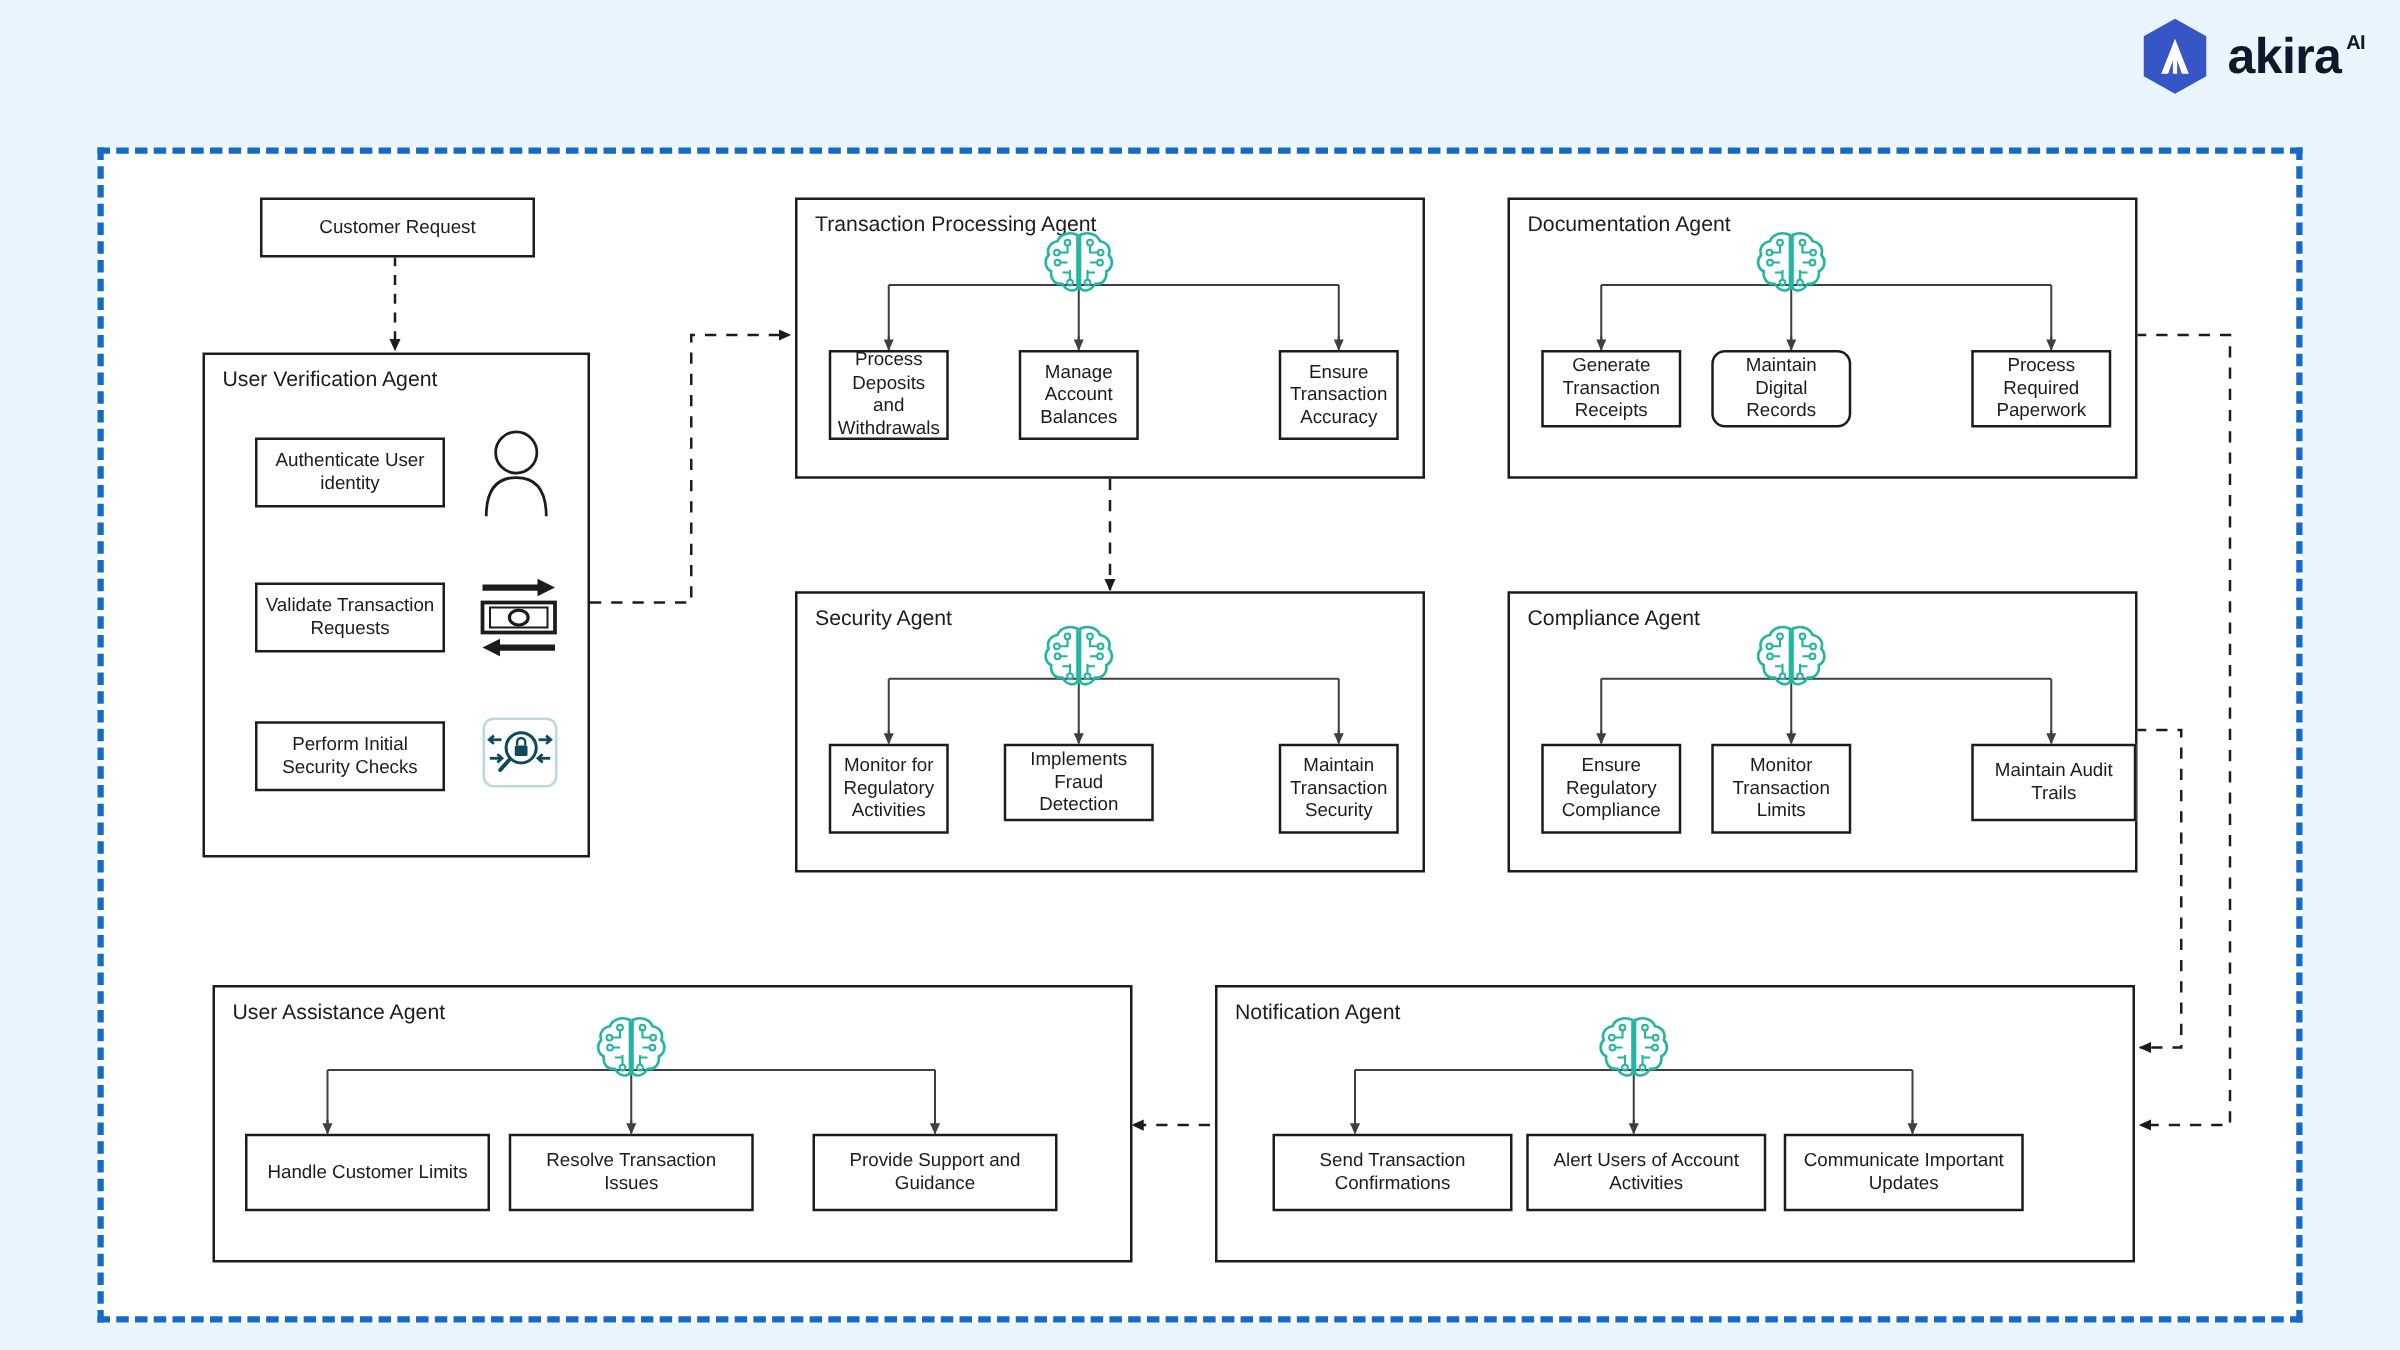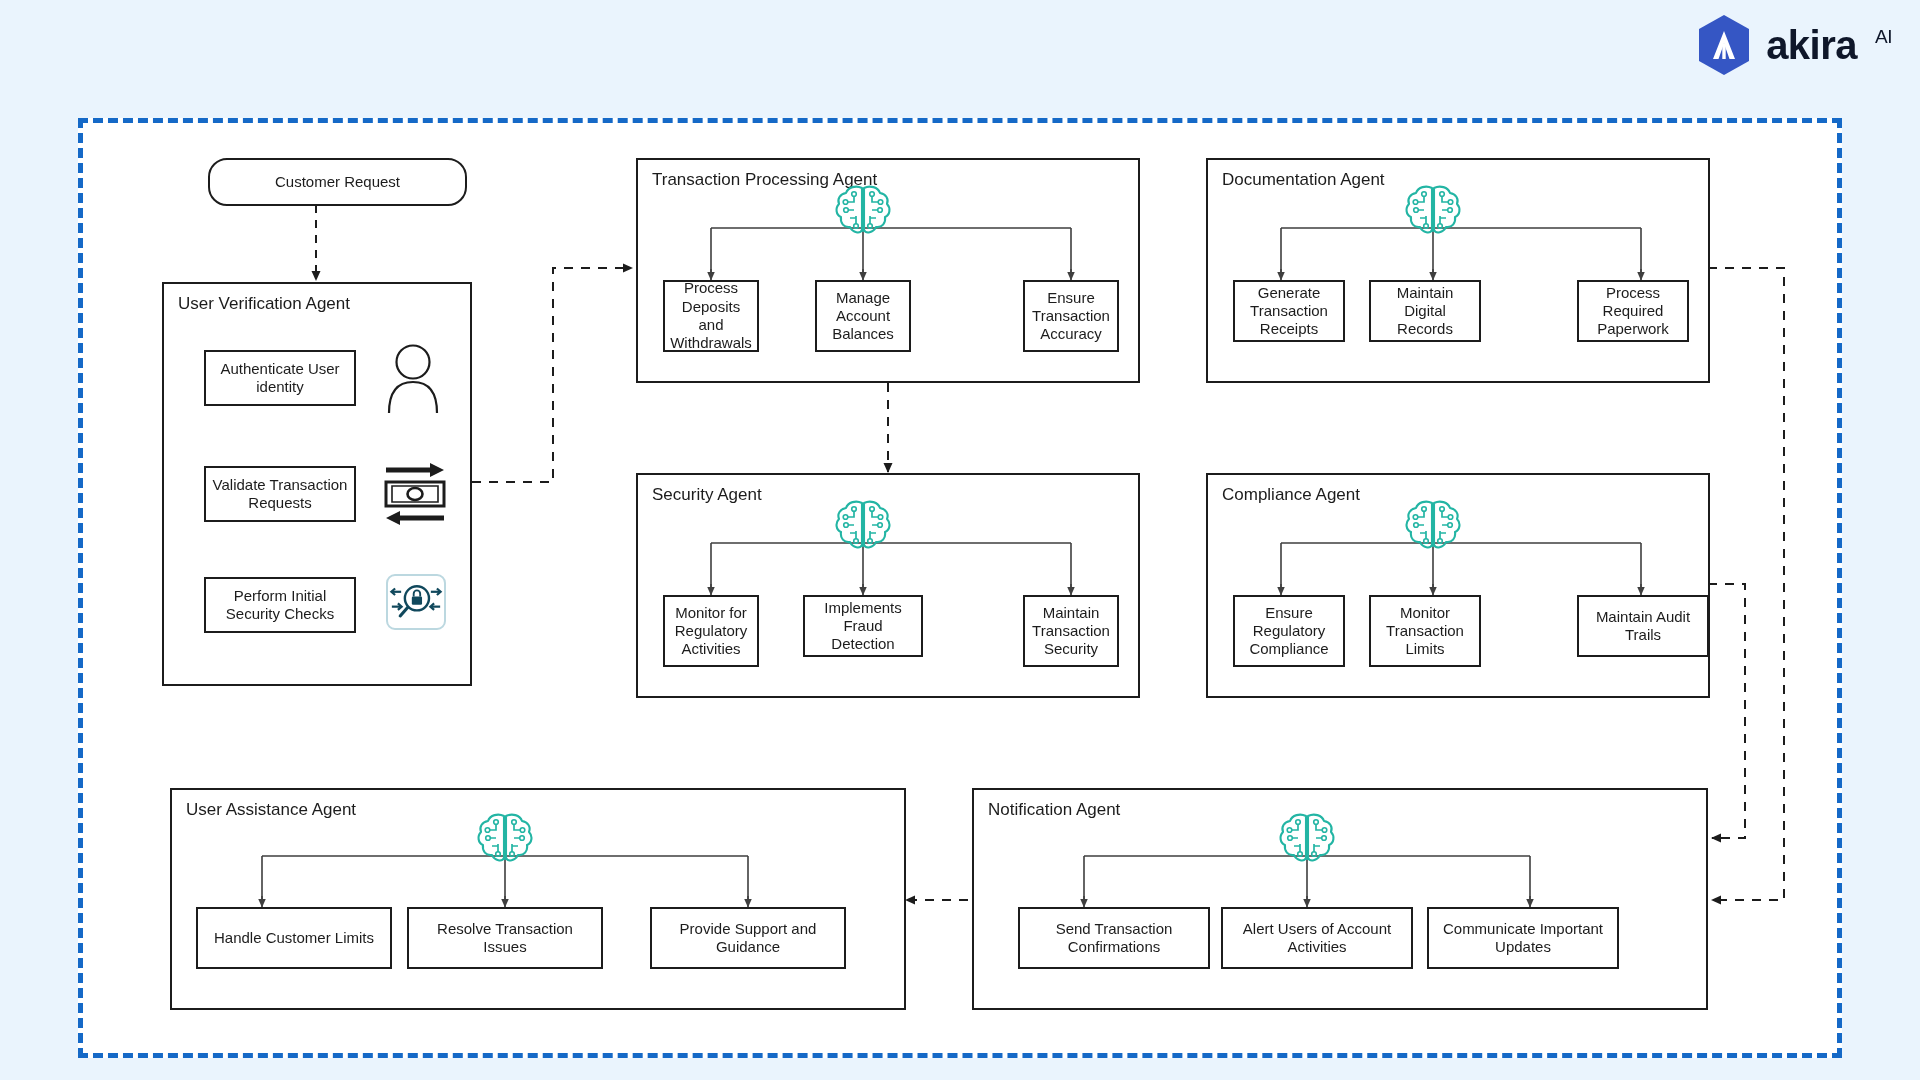--- a/index.html
+++ b/index.html
@@ -15,21 +15,21 @@
   .logo-wrap {
     position: absolute; right: 28px; top: 14px;
     display: flex; align-items: center; gap: 14px;
   }
   .logo-hex { width: 56px; height: 62px; display:block; }
   .logo-text {
     font-size: 40px; font-weight: bold; color: #0f172a;
     letter-spacing: -0.5px; line-height: 1;
     display: flex; align-items: flex-start;
   }
-  .logo-sup { font-size: 19px; font-weight: normal; margin-top: 2px; margin-left: 18px; }
+  .logo-sup { font-size: 16px; font-weight: bold; margin-top: 2px; margin-left: 4px; }
 
   
   .canvas {
     position: absolute;
     left: 78px; top: 118px; width: 1764px; height: 940px;
     background: #ffffff;
     border: 5px dashed #1569c7;
   }
 
   
@@ -104,21 +104,21 @@
 
     <path d="M888 383 L888 472" stroke="#1c1c1c" stroke-width="2" stroke-dasharray="9,8" fill="none" marker-end="url(#ah)"></path>
 
     <path d="M1708 268 L1784 268 L1784 900 L1712 900" stroke="#1c1c1c" stroke-width="2" stroke-dasharray="9,8" fill="none" marker-end="url(#ah)"></path>
 
     <path d="M1708 584 L1745 584 L1745 838 L1712 838" stroke="#1c1c1c" stroke-width="2" stroke-dasharray="9,8" fill="none" marker-end="url(#ah)"></path>
 
     <path d="M968 900 L906 900" stroke="#1c1c1c" stroke-width="2" stroke-dasharray="9,8" fill="none" marker-end="url(#ah)"></path>
   </svg>
 
-  <div class="box" style="left:208px; top:158px; width:259px; height:48px;border-radius:19px;">Customer Request</div>
+  <div class="box" style="left:208px; top:158px; width:220px; height:48px;">Customer Request</div>
 
   <div class="panel" style="left:162px; top:282px; width:310px; height:404px;">
     <div class="panel-title">User Verification Agent</div>
 
     <div class="box" style="left:40px; top:66px; width:152px; height:56px;">Authenticate User identity</div>
     <svg class="sideicon" style="left:218px; top:58px; width:62px; height:72px;" viewBox="0 0 62 72">
       <circle cx="31" cy="20" r="16.5" fill="none" stroke="#1c1c1c" stroke-width="2.2"></circle>
       <path d="M7 71 C7 48 17 40 31 40 C45 40 55 48 55 71" fill="none" stroke="#1c1c1c" stroke-width="2.2"></path>
     </svg>
 
@@ -197,21 +197,21 @@
       <circle cx="11.5" cy="20" r="2.3" fill="none" stroke="#23b5a4" stroke-width="1.6"></circle>
       <circle cx="12" cy="28" r="2.3" fill="none" stroke="#23b5a4" stroke-width="1.6"></circle>
       <circle cx="22" cy="44" r="2.3" fill="none" stroke="#23b5a4" stroke-width="1.6"></circle>
       <path d="M38 14 L38 20 L45 20 M38 28 L44 28 M36 34 L36 42 M42 36 L36 36" fill="none" stroke="#23b5a4" stroke-width="1.7"></path>
       <circle cx="38" cy="12" r="2.3" fill="none" stroke="#23b5a4" stroke-width="1.6"></circle>
       <circle cx="46.5" cy="20" r="2.3" fill="none" stroke="#23b5a4" stroke-width="1.6"></circle>
       <circle cx="46" cy="28" r="2.3" fill="none" stroke="#23b5a4" stroke-width="1.6"></circle>
       <circle cx="36" cy="44" r="2.3" fill="none" stroke="#23b5a4" stroke-width="1.6"></circle>
     </svg>
     <div class="box" style="left:25px; top:120px; width:112px; height:62px;">Generate Transaction Receipts</div>
-    <div class="box" style="left:161px; top:120px; width:112px; height:62px;">Maintain Digital Records</div>
+    <div class="box" style="left:161px; top:120px; width:112px; height:62px;border-radius:11px;">Maintain Digital Records</div>
     <div class="box" style="left:369px; top:120px; width:112px; height:62px;">Process Required Paperwork</div>
   </div>
 
   <div class="panel" style="left:636px; top:473px; width:504px; height:225px;">
     <div class="panel-title">Security Agent</div>
     <svg style="position:absolute;left:0;top:0;width:504px;height:225px;">
       <path d="M225 55 L225 93 M73 68 L433 68 M73 68 L73 116 M433 68 L433 116 M225 68 L225 116" stroke="#3f3f3f" stroke-width="1.6" fill="none"></path>
       <path d="M73 109 L73 120" stroke="#3f3f3f" stroke-width="1.6" marker-end="url(#ahs)"></path>
       <path d="M225 109 L225 120" stroke="#3f3f3f" stroke-width="1.6" marker-end="url(#ahs)"></path>
       <path d="M433 109 L433 120" stroke="#3f3f3f" stroke-width="1.6" marker-end="url(#ahs)"></path>

